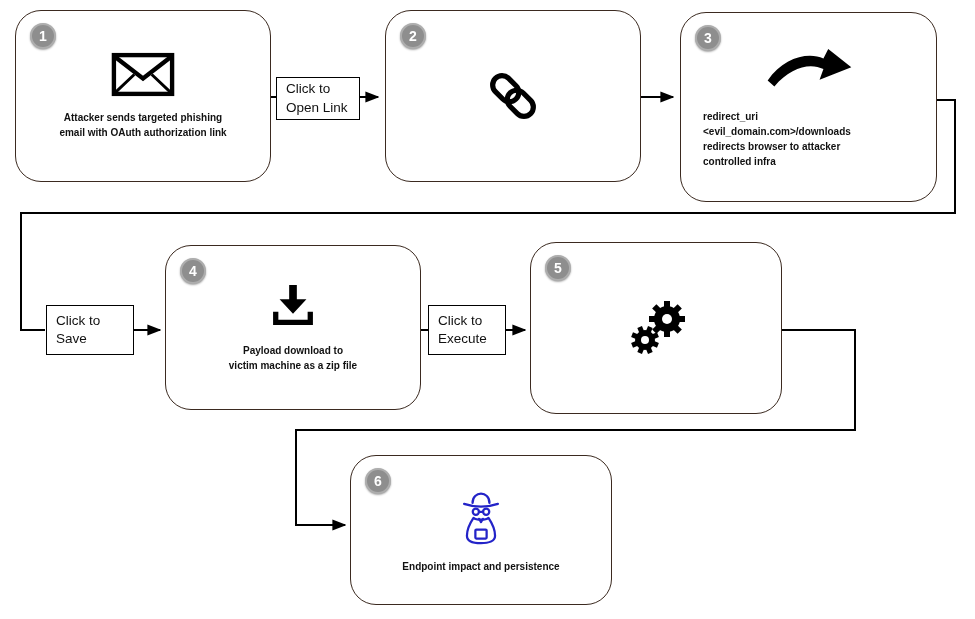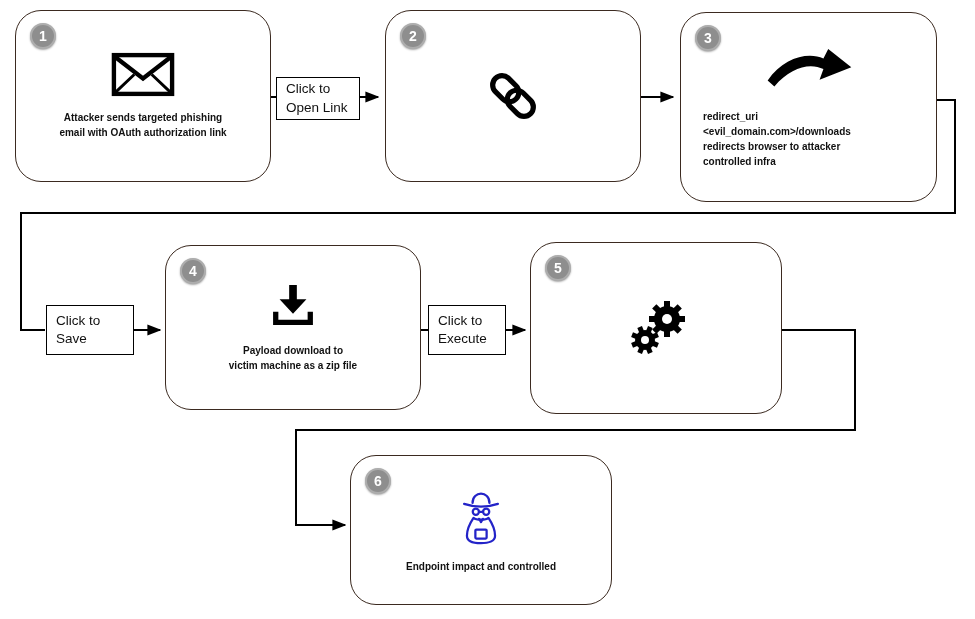--- a/index.html
+++ b/index.html
@@ -174,21 +174,21 @@
           <path d="M10 19 Q28 25 46 19"></path>
           <circle cx="22.5" cy="27.5" r="3.3"></circle>
           <circle cx="33.5" cy="27.5" r="3.3"></circle>
           <path d="M25.8 27.5 H30.2"></path>
           <path d="M20 34 C16 40, 13 48, 13 53 C13 59, 20 61, 28 61 C36 61, 43 59, 43 53 C43 48, 40 40, 36 34 C33 36.5, 23 36.5, 20 34 Z"></path>
           <path d="M26 35 l2 3.5 l2 -3.5"></path>
           <rect x="22" y="46.5" width="12" height="9.5" rx="1" fill="#fff"></rect>
         </g>
       </svg>
     </div>
-    <div class="label">Endpoint impact and controlled</div>
+    <div class="label">Endpoint impact and persistence</div>
   </div>
 
   <div class="clabel" style="left:276px;top:77px;width:84px;height:43px;">
     <span>Click to
 Open Link</span>
   </div>
   <div class="clabel" style="left:46px;top:305px;width:88px;height:50px;">
     <span>Click to
 Save</span>
   </div>

